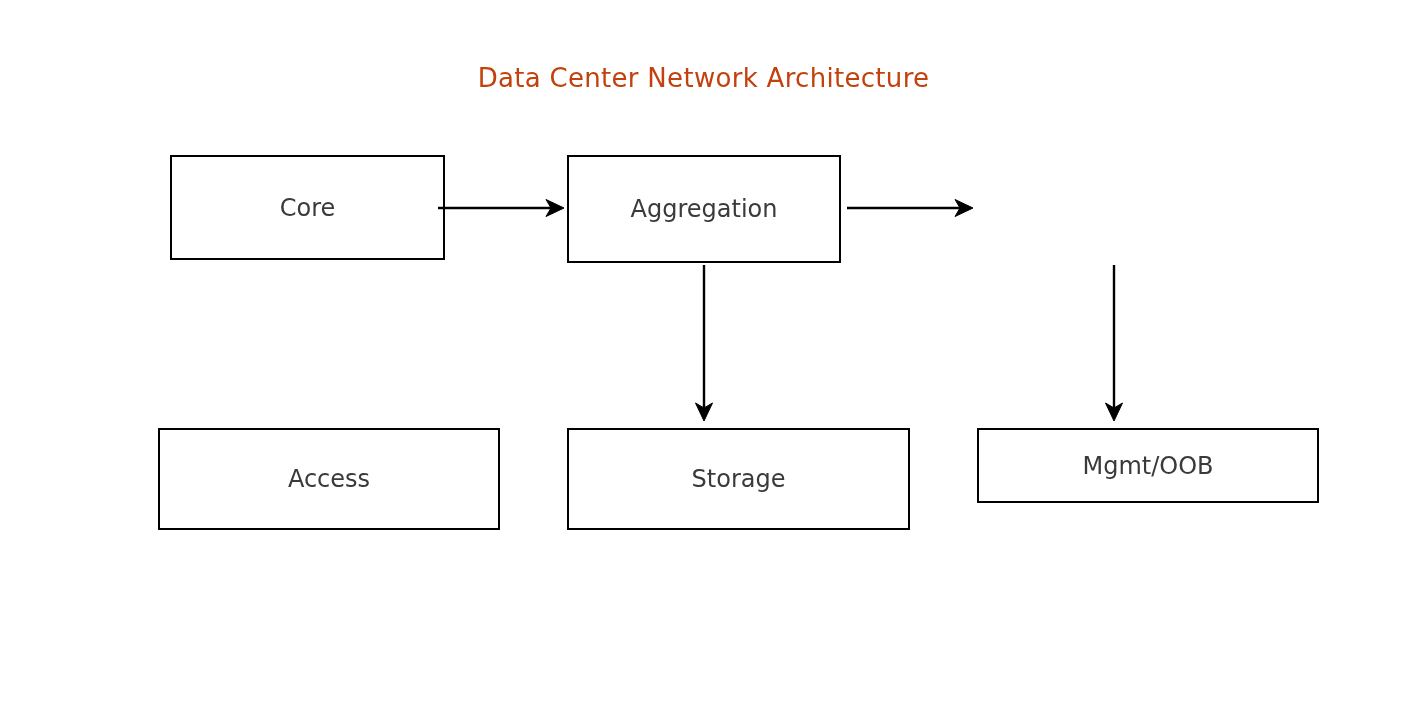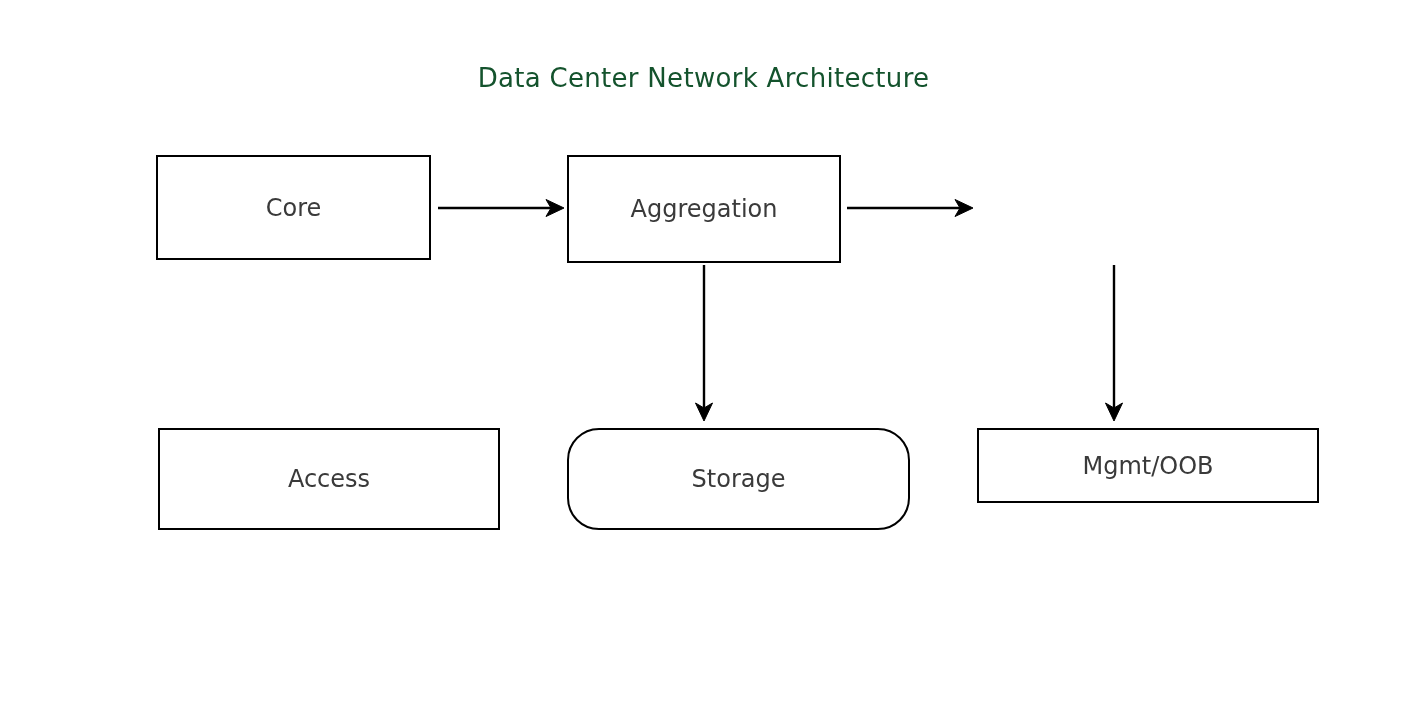--- a/index.html
+++ b/index.html
@@ -15,39 +15,39 @@
     font-family: "DejaVu Sans", sans-serif;
     overflow: hidden;
   }
   .diagram-title {
     position: absolute;
     left: 0;
     right: 0;
     top: 63px;
     text-align: center;
     font-size: 26px;
-    color: #14532d;
+    color: #c2410c;
     letter-spacing: 0.3px;
   }
   .node {
     position: absolute;
     box-sizing: border-box;
     border: 2.5px solid #000000;
     background: #ffffff;
     display: flex;
     align-items: center;
     justify-content: center;
     font-size: 24px;
     color: #3a3a3a;
   }
-  .node-core        { left: 156px; top: 155px; width: 275px; height: 105px; }
+  .node-core        { left: 170px; top: 155px; width: 275px; height: 105px; }
   .node-aggregation { left: 567px; top: 155px; width: 274px; height: 108px; }
   .node-access-tor  { left: 977px; top: 155px; width: 274px; height: 105px; }
   .node-servers     { left: 158px; top: 428px; width: 342px; height: 102px; }
-  .node-storage     { left: 567px; top: 428px; width: 343px; height: 102px; border-radius: 32px; }
+  .node-storage     { left: 567px; top: 428px; width: 343px; height: 102px; }
   .node-mgmt-oob    { left: 977px; top: 428px; width: 342px; height: 75px; }
   .edges-layer {
     position: absolute;
     left: 0;
     top: 0;
     width: 1407px;
     height: 721px;
     pointer-events: none;
   }
 </style>

